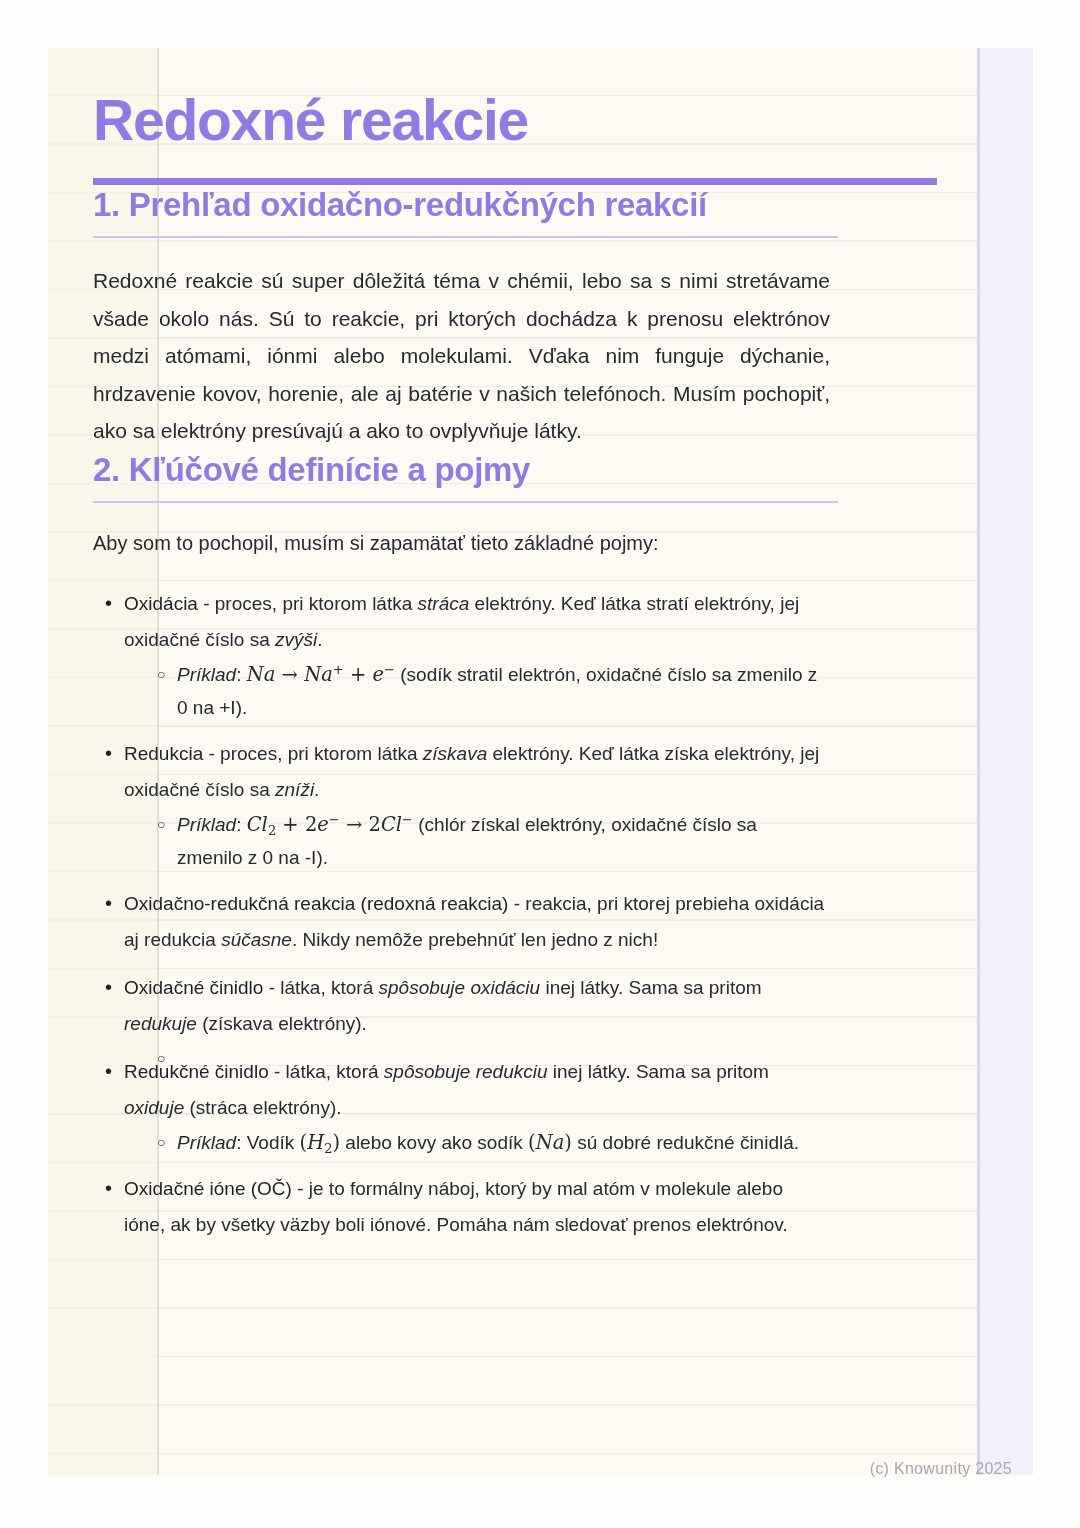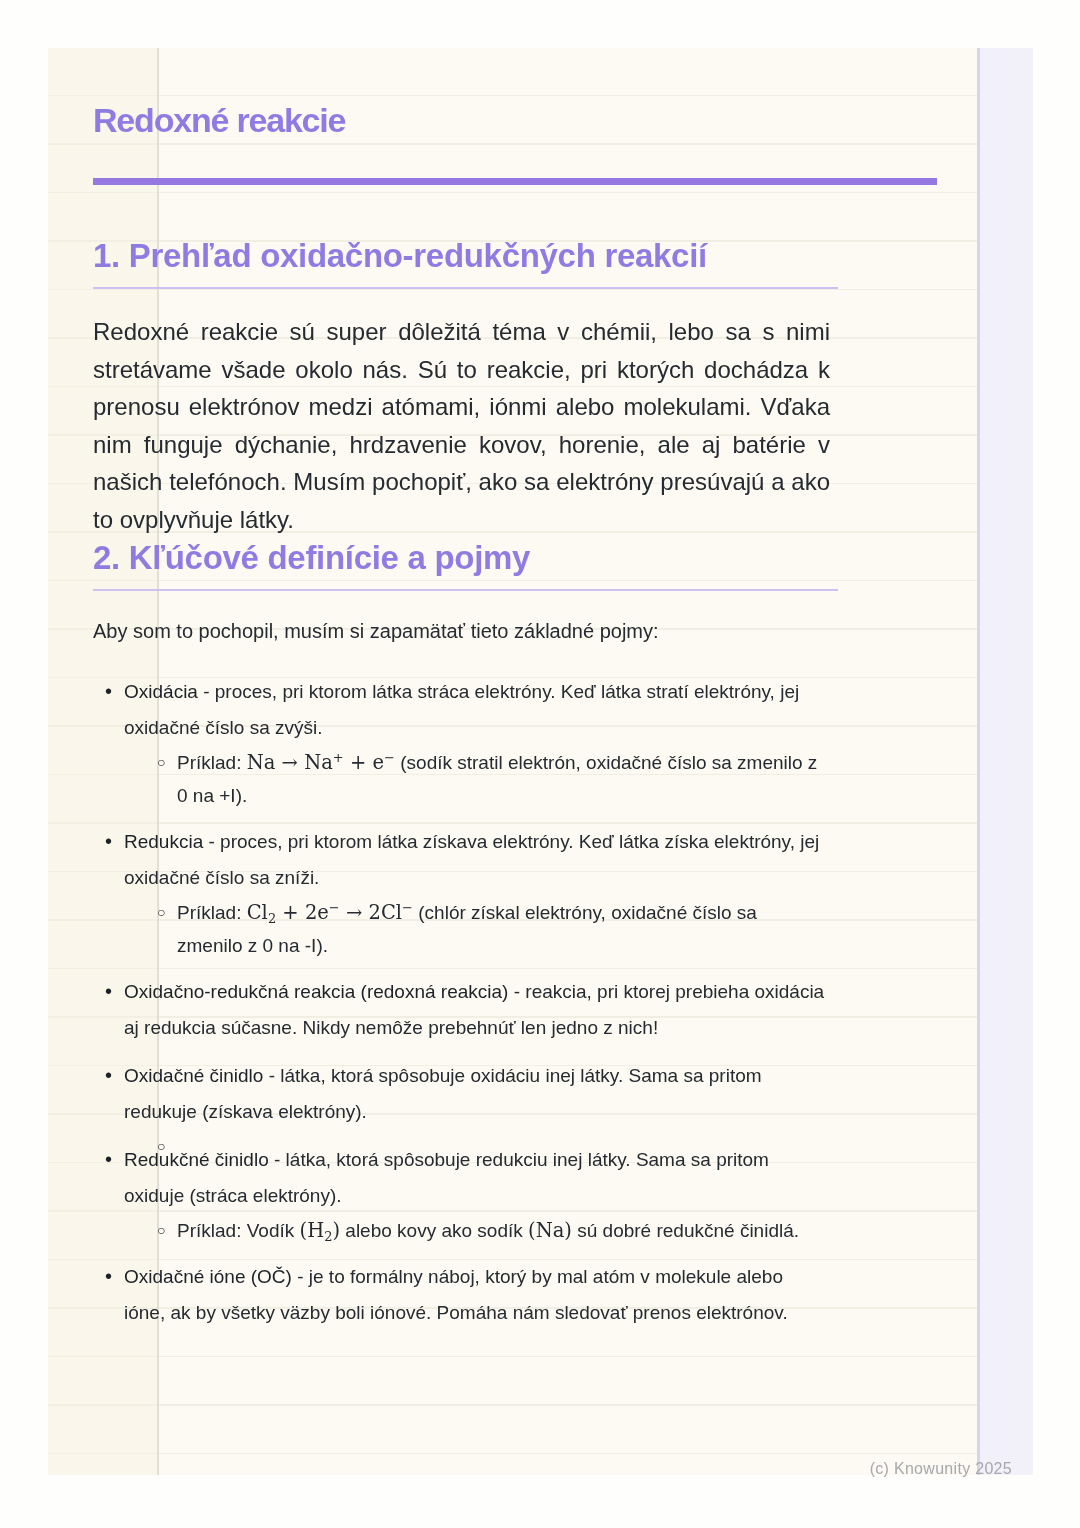--- a/index.html
+++ b/index.html
@@ -32,38 +32,38 @@
   .side-strip{
     position:absolute;left:977px;top:48px;width:56px;height:1427px;
     background:var(--strip-bg);
     border-left:3px solid var(--strip-edge);
   }
   .content{
     position:absolute;left:93px;top:48px;width:844px;
   }
   .doc-title{
     margin:46px 0 0 0;
-    font-size:34px;line-height:53px;font-weight:700;letter-spacing:-1.2px;
+    font-size:57px;line-height:53px;font-weight:700;letter-spacing:-1.2px;
     color:var(--accent);
   }
   .title-rule{
     margin-top:31px;width:844px;height:7px;background:var(--rule);
   }
   .section-heading{
     margin:0;font-size:33px;line-height:40px;font-weight:700;letter-spacing:-0.3px;
     color:var(--accent);
   }
-  .section-heading.first{margin-top:51px;}
+  .section-heading.first{}
   .section-heading.second{}
   .heading-underline{
     margin-top:11px;width:745px;height:2px;background:var(--underline);
   }
   .body-paragraph{
     margin:24px 0 0 0;width:737px;
-    font-size:24px;line-height:37.5px;text-align:justify;
+    font-size:21px;line-height:37.5px;text-align:justify;
   }
   .intro-line{
     margin:22px 0 0 0;width:737px;
     font-size:20px;line-height:37px;
   }
   ul.terms{
     list-style:none;margin:24px 0 0 12px;padding:0;width:722px;
   }
   ul.terms > li{
     position:relative;padding-left:19px;margin-bottom:12px;
@@ -77,22 +77,22 @@
   }
   ul.subs > li{
     position:relative;padding-left:20px;
     font-size:19px;line-height:33px;
   }
   .marker2{
     position:absolute;left:0;top:0;font-size:14px;color:var(--text);
   }
   .seg-n{}
   .seg-b{font-weight:400;color:var(--bold-text);}
-  .seg-i{text-align:right;}
-  .seg-m{font-family:"DejaVu Serif","Liberation Serif",serif;font-size:19.5px;}
+  .seg-i{font-style:italic;text-align:right;}
+  .seg-m{font-family:"DejaVu Serif","Liberation Serif",serif;font-style:italic;font-size:19.5px;}
   .seg-mr{font-family:"DejaVu Serif","Liberation Serif",serif;font-size:19.5px;}
   .seg-msub,.seg-msup{
     font-family:"DejaVu Serif","Liberation Serif",serif;
     font-size:13px;position:relative;display:inline-block;line-height:0;
   }
   .seg-msub{top:4px;}
   .seg-msup{top:-7px;}
   .watermark{
     position:absolute;top:1460px;right:68px;z-index:5;
     font-size:16px;color:var(--watermark);letter-spacing:0.3px;

